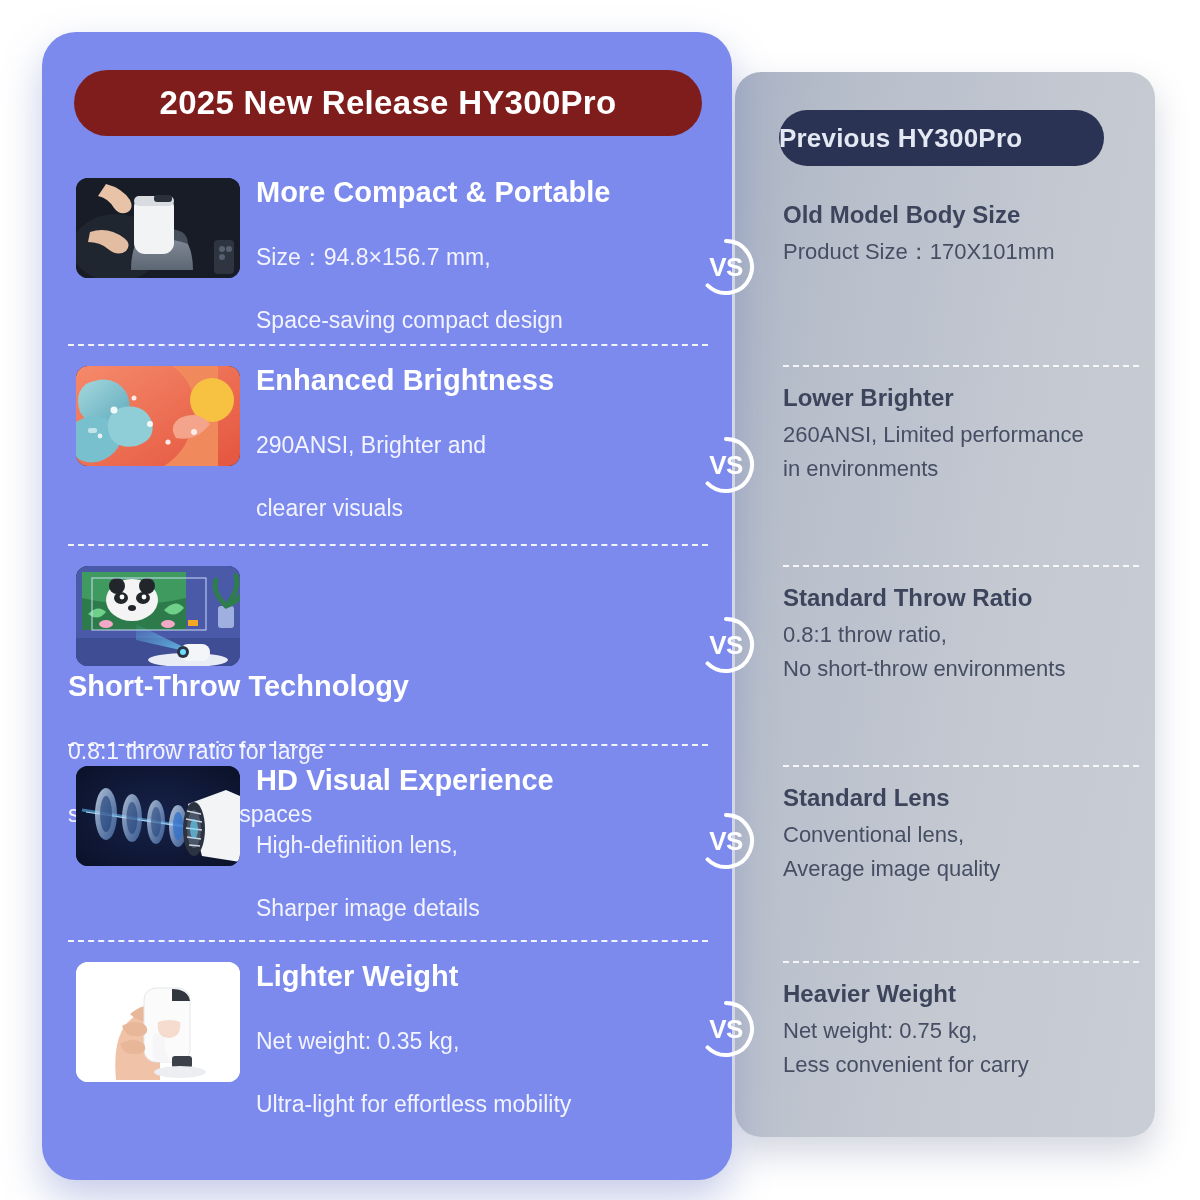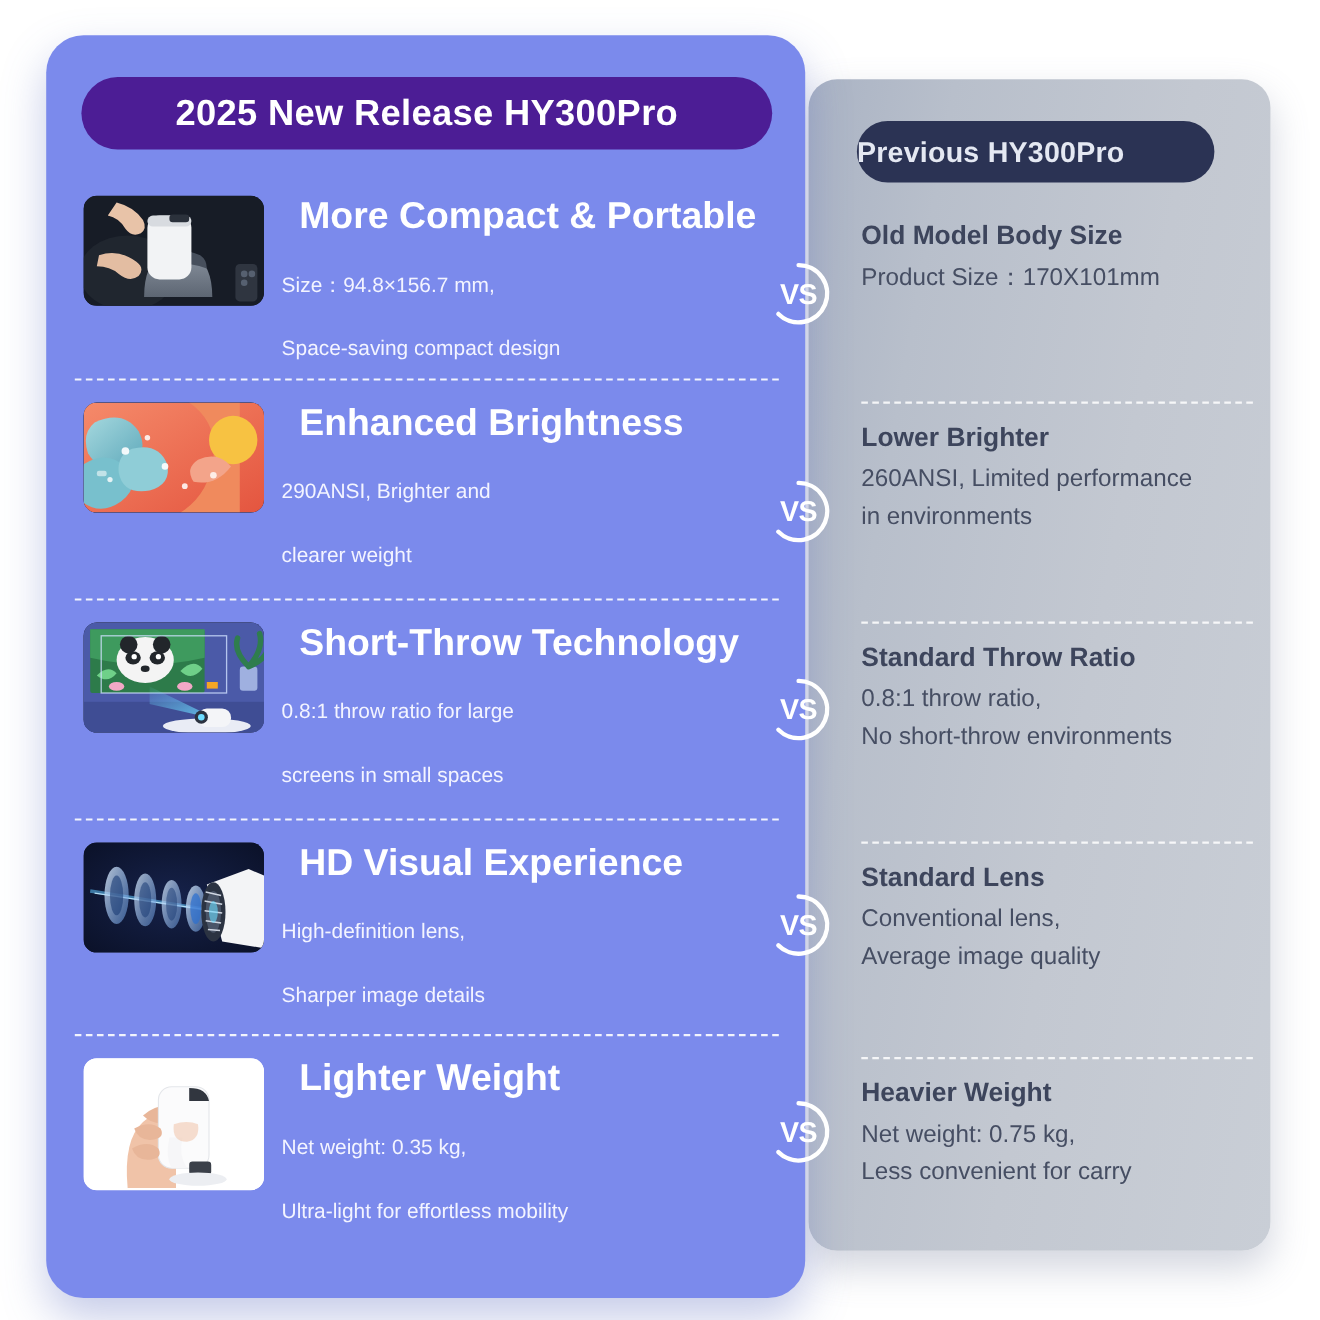--- a/index.html
+++ b/index.html
@@ -91,21 +91,21 @@
     box-shadow: 0 18px 40px rgba(90,105,190,0.35);
     overflow: hidden;
   }
   .new-head {
     position: absolute;
     left: 32px;
     top: 38px;
     width: 628px;
     height: 66px;
     border-radius: 33px;
-    background: #4c1d95;
+    background: #7f1d1d;
     display: flex;
     align-items: center;
     justify-content: center;
   }
   .new-head-text {
     color: #ffffff;
     font-size: 33px;
     font-weight: bold;
     letter-spacing: 0.3px;
   }
@@ -133,29 +133,29 @@
     margin: 6px 16px 0 8px;
     overflow: hidden;
     position: relative;
     background: #101521;
   }
   .thumb svg { display: block; width: 100%; height: 100%; }
 
   .new-text { flex: 1 1 auto; padding-top: 2px; }
   .new-title {
     color: #ffffff;
-    font-size: 34px;
+    font-size: 29px;
     font-weight: bold;
     line-height: 1.3;
-    margin: 0 0 2px 16px;
+    margin: 0 0 2px 0;
     white-space: nowrap;
   }
   .new-line {
     color: #f3f4ff;
-    font-size: 19px;
+    font-size: 23px;
     line-height: 1.6;
     white-space: nowrap;
     margin-top: 27px;
   }
 
   
   .vs {
     position: absolute;
     width: 58px;
     height: 58px;
@@ -282,25 +282,25 @@
             <circle cx="74" cy="58" r="3" fill="#ffffff" opacity="0.9"></circle>
             <circle cx="92" cy="76" r="2.6" fill="#ffffff" opacity="0.85"></circle>
             <circle cx="118" cy="66" r="3" fill="#ffffff" opacity="0.8"></circle>
             <circle cx="24" cy="70" r="2.4" fill="#ffffff" opacity="0.8"></circle>
             <rect x="12" y="62" width="9" height="5" rx="2" fill="#ffffff" opacity="0.55"></rect>
           </svg>
         </div>
         <div class="new-text">
           <div class="new-title">Enhanced Brightness</div>
           <div class="new-line">290ANSI, Brighter and</div>
-          <div class="new-line">clearer weight</div>
-        </div>
-      </div>
-
-      <div class="new-row" style="height:200px;">
+          <div class="new-line">clearer visuals</div>
+        </div>
+      </div>
+
+      <div class="new-row" style="height:200px;flex-direction:column;">
         <div class="thumb">
           <svg viewBox="0 0 164 100" preserveAspectRatio="none" aria-hidden="true">
             <defs>
               <linearGradient id="beamG" x1="1" y1="1" x2="0" y2="0">
                 <stop offset="0" stop-color="#6ddcff" stop-opacity="0.85"></stop>
                 <stop offset="1" stop-color="#6ddcff" stop-opacity="0.05"></stop>
               </linearGradient>
             </defs>
             <rect width="164" height="100" fill="#4b5aa8"></rect>
             <rect y="72" width="164" height="28" fill="#3f4d94"></rect>

